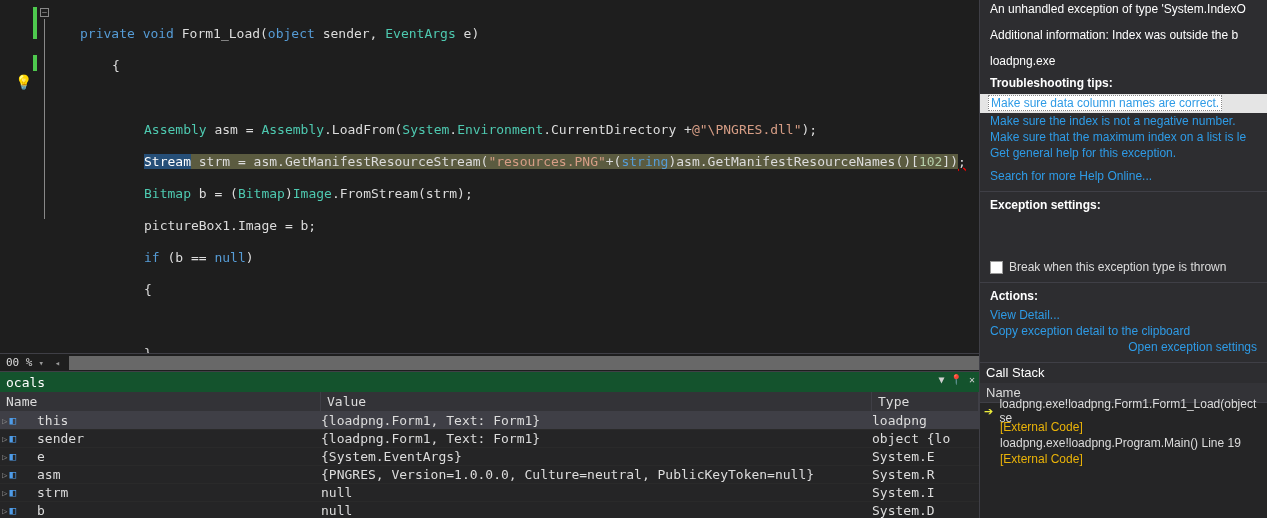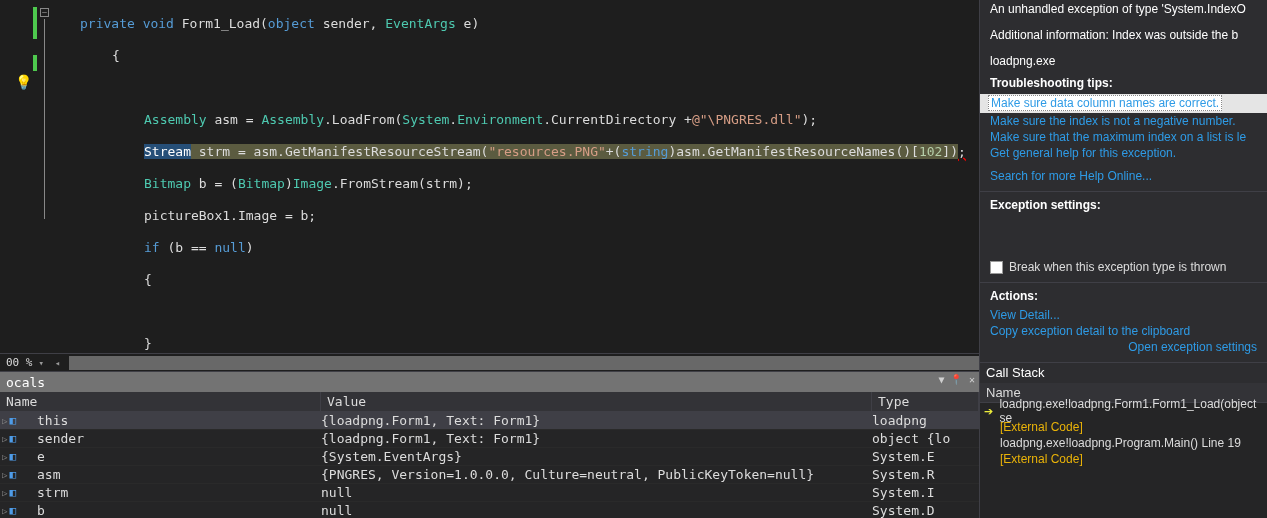--- a/index.html
+++ b/index.html
@@ -13,21 +13,21 @@
   overflow:hidden;
   position:relative;
 }
 .main { display:flex; height:518px; }
 .left { width:979px; display:flex; flex-direction:column; }
 .right { flex:1; display:flex; flex-direction:column; border-left:1px solid #3f3f46; }
 
 
 .editor { flex:1; position:relative; background:#1e1e1e; overflow:hidden; }
 .gutter { position:absolute; left:0; top:0; width:50px; height:100%; }
-.code { position:absolute; left:50px; top:0; right:0; line-height:16px; white-space:pre; }
+.code { position:absolute; left:50px; top:10px; right:0; line-height:16px; white-space:pre; }
 .outline { position:absolute; left:40px; top:8px; width:9px; height:9px; border:1px solid #888; text-align:center; line-height:7px; font-size:9px; color:#888; }
 .outline::before { content:"−"; }
 .vline { position:absolute; left:44px; width:1px; background:#888; }
 .bulb { position:absolute; left:15px; top:74px; color:#dcdc00; font-size:14px; }
 .greenbar { position:absolute; left:33px; top:55px; width:4px; height:16px; background:#4ec94e; }
 .greenbar2 { position:absolute; left:33px; top:7px; width:4px; height:32px; background:#4ec94e; }
 
 .tk-kw { color:#569cd6; }
 .tk-type { color:#4ec9b0; }
 .tk-str { color:#d69d85; }
@@ -39,21 +39,21 @@
 
 .zoomrow { height:18px; background:#1e1e1e; display:flex; align-items:center; border-top:1px solid #3f3f46; }
 .zoomrow .pct { padding:0 6px; font-size:11px; color:#dcdcdc; }
 .zoomrow .dd { width:12px; color:#999; font-size:9px; }
 .zoomrow .track { flex:1; height:14px; background:#3e3e42; margin:0 4px; position:relative; }
 .zoomrow .thumb { position:absolute; left:0; height:14px; width:910px; background:#686868; }
 .zoomrow .arr { width:14px; text-align:center; color:#999; font-size:9px; }
 
 
 .locals-pane { height:147px; background:#252526; border-top:1px solid #3f3f46; position:relative; }
-.locals-hdr { background:#737373; height:20px; padding:2px 6px; color:#fff; font-size:13px; display:flex; align-items:center; }
+.locals-hdr { background:#14532d; height:20px; padding:2px 6px; color:#fff; font-size:13px; display:flex; align-items:center; }
 .locals-tools { position:absolute; top:2px; right:4px; display:flex; gap:6px; color:#d0d0d0; font-size:10px; }
 .locals-tools span { cursor:default; }
 .cols { display:flex; background:#333337; height:20px; font-size:13px; color:#dcdcdc; border-bottom:1px solid #3f3f46; }
 .cols div { border-right:1px solid #3f3f46; padding:2px 6px; }
 .c-name { width:321px; }
 .c-value { width:551px; }
 .c-type { flex:1; }
 .rows { font-size:13px; }
 .row { display:flex; height:18px; align-items:center; border-bottom:1px solid #2a2a2a; }
 .row:first-child { background:#3f3f46; }

